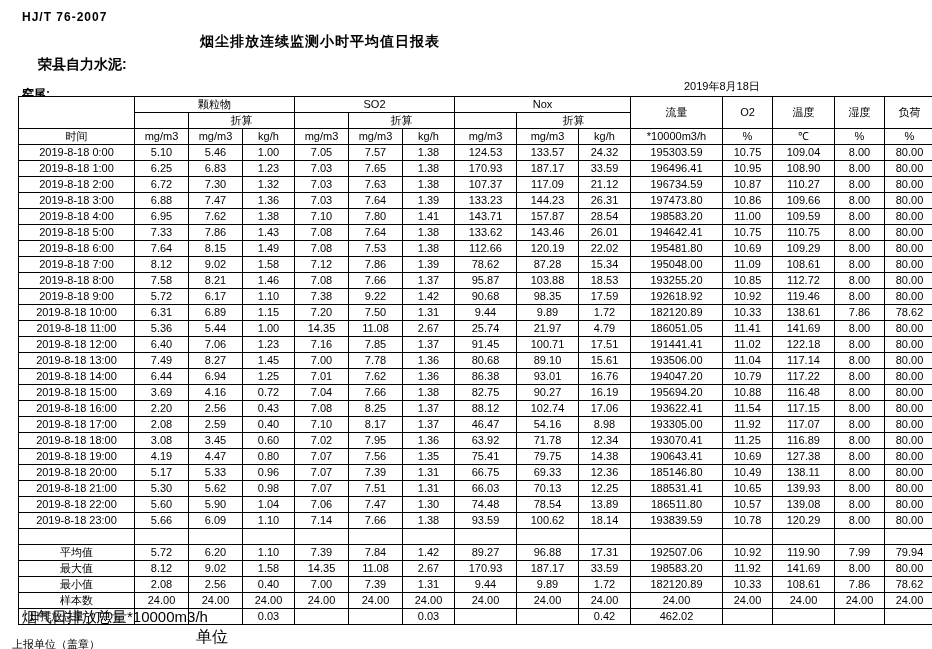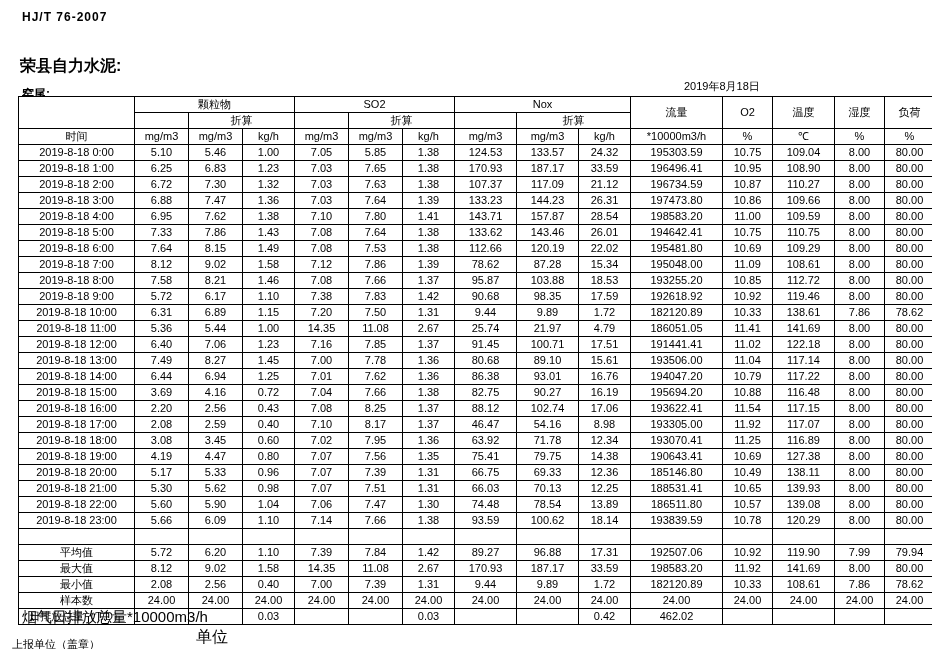--- a/index.html
+++ b/index.html
@@ -33,23 +33,23 @@
   .doc-title {
     position: absolute;
     left: 200px;
     top: 33px;
     font-size: 14px;
     font-weight: bold;
     letter-spacing: 1px;
   }
   .company {
     position: absolute;
-    left: 20px;
+    left: 38px;
     top: 56px;
-    font-size: 16px;
+    font-size: 14px;
     font-weight: bold;
   }
   .kiln {
     position: absolute;
     left: 22px;
     top: 86px;
     font-size: 12px;
     font-weight: bold;
   }
   .report-date {
@@ -120,20 +120,21 @@
     top: 627px;
     font-size: 16px;
   }
 </style>
 </head>
 <body>
 
 <div class="page">
 
   <div class="std-code">HJ/T 76-2007</div>
+  <div class="doc-title">烟尘排放连续监测小时平均值日报表</div>
   <div class="company">荣县自力水泥:</div>
   <div class="kiln">窑尾:</div>
   <div class="report-date">2019年8月18日</div>
 
   <table class="main">
     <colgroup>
       <col style="width:116px">
       <col style="width:54px">
         <col style="width:54px">
         <col style="width:52px">
@@ -187,21 +188,21 @@
         <td class="hdr-unit">%</td>
       </tr>
     </thead>
     <tbody id="table-body">
         <tr>
           <td class="row-time">2019-8-18 0:00</td>
           <td class="data-cell">5.10</td>
           <td class="data-cell">5.46</td>
           <td class="data-cell">1.00</td>
           <td class="data-cell">7.05</td>
-          <td class="data-cell">5.85</td>
+          <td class="data-cell">7.57</td>
           <td class="data-cell">1.38</td>
           <td class="data-cell">124.53</td>
           <td class="data-cell">133.57</td>
           <td class="data-cell">24.32</td>
           <td class="data-cell">195303.59</td>
           <td class="data-cell">10.75</td>
           <td class="data-cell">109.04</td>
           <td class="data-cell">8.00</td>
           <td class="data-cell">80.00</td>
         </tr>
@@ -340,21 +341,21 @@
           <td class="data-cell">112.72</td>
           <td class="data-cell">8.00</td>
           <td class="data-cell">80.00</td>
         </tr>
         <tr>
           <td class="row-time">2019-8-18 9:00</td>
           <td class="data-cell">5.72</td>
           <td class="data-cell">6.17</td>
           <td class="data-cell">1.10</td>
           <td class="data-cell">7.38</td>
-          <td class="data-cell">7.83</td>
+          <td class="data-cell">9.22</td>
           <td class="data-cell">1.42</td>
           <td class="data-cell">90.68</td>
           <td class="data-cell">98.35</td>
           <td class="data-cell">17.59</td>
           <td class="data-cell">192618.92</td>
           <td class="data-cell">10.92</td>
           <td class="data-cell">119.46</td>
           <td class="data-cell">8.00</td>
           <td class="data-cell">80.00</td>
         </tr>

